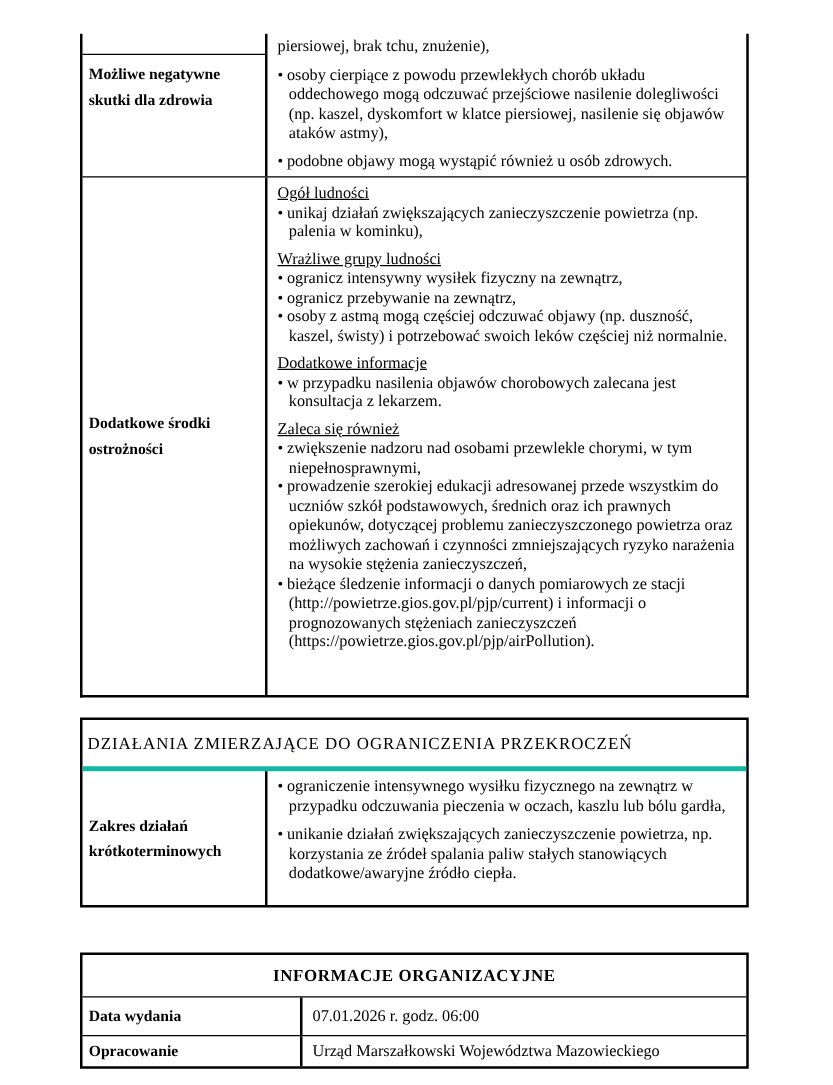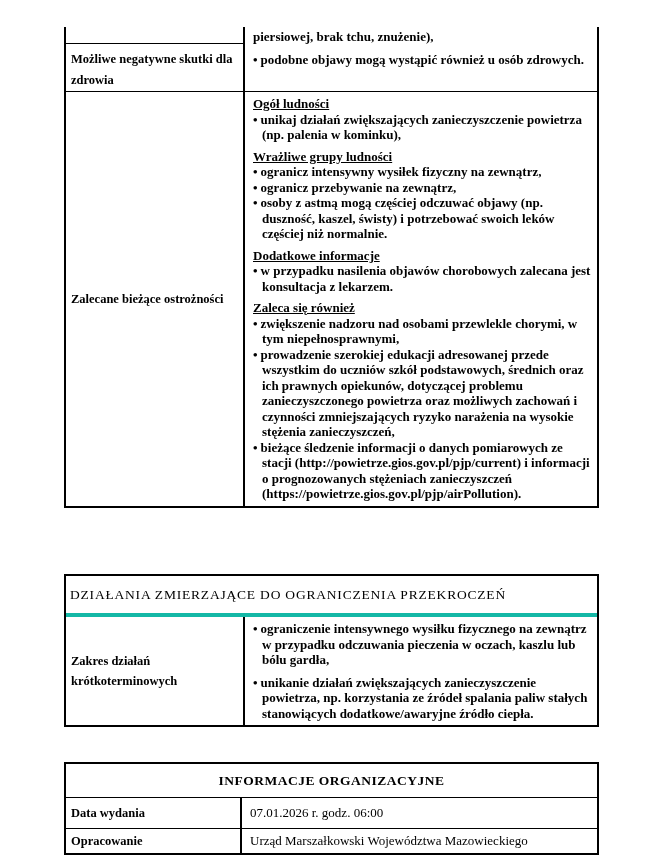--- a/index.html
+++ b/index.html
@@ -8,30 +8,30 @@
     background:#ffffff;color:#000000;
     font-family:"Liberation Serif","DejaVu Serif",serif;
     font-size:13px;line-height:15.5px;
     -webkit-font-smoothing:antialiased;
   }
   .tbl{position:absolute;left:64px;width:535px;box-sizing:border-box;background:#fff;}
 
   
   #health-table{top:27px;border-left:2px solid #000;border-right:2px solid #000;border-bottom:2px solid #000;}
   .t1-row1{display:flex;border-bottom:1px solid #000;}
-  .t1-left{width:177px;flex:none;box-sizing:border-box;}
+  .t1-left{width:146px;flex:none;box-sizing:border-box;}
   .t1-right{flex:1;border-left:2px solid #000;box-sizing:border-box;padding:2px 6px 5px 8px;}
   .cont-empty{height:16px;border-bottom:1px solid #000;}
   .row-label{font-weight:bold;font-size:12.5px;line-height:21px;padding:5px 2px 0 5px;}
   .t1-row2{display:flex;min-height:414px;}
   .t1-row2 .t1-left{display:flex;align-items:center;}
   .t1-row2 .row-label{padding-top:0;}
   .t1-row2 .t1-right{padding:4px 6px 4px 8px;}
 
-  p{margin:0;font-weight:bold;}
+  p{margin:0;}
   .para{margin-top:7px;}
   .bullet{padding-left:9px;text-indent:-9px;}
   .b{margin-right:3px;}
   .section{margin-top:6px;}
   .section:first-child{margin-top:0;}
   .sec-heading{text-decoration:underline;}
 
   
   #actions-table{top:574px;border:2px solid #000;}
   .t2-header{border-bottom:4px solid #14b8a6;font-weight:normal;padding:9px 4px 8px;}
@@ -58,27 +58,28 @@
 
 <div class="tbl" id="health-table">
 
   <div class="t1-row1">
     <div class="t1-left">
       <div class="cont-empty"></div>
       <div class="row-label">Możliwe negatywne skutki dla zdrowia</div>
     </div>
     <div class="t1-right">
       <p>piersiowej, brak tchu, znużenie),</p>
+      <p class="bullet para"><span class="b">•</span><span>osoby cierpiące z powodu przewlekłych chorób układu oddechowego mogą odczuwać przejściowe nasilenie dolegliwości (np. kaszel, dyskomfort w klatce piersiowej, nasilenie się objawów ataków astmy),</span></p>
       <p class="bullet para"><span class="b">•</span><span>podobne objawy mogą wystąpić również u osób zdrowych.</span></p>
     </div>
   </div>
 
   <div class="t1-row2">
     <div class="t1-left">
-      <div class="row-label">Zalecane bieżące ostrożności</div>
+      <div class="row-label">Dodatkowe środki ostrożności</div>
     </div>
     <div class="t1-right">
 
       <div class="section">
         <p class="sec-heading">Ogół ludności</p>
         <p class="bullet"><span class="b">•</span><span>unikaj działań zwiększających zanieczyszczenie powietrza (np. palenia w kominku),</span></p>
       </div>
 
       <div class="section">
         <p class="sec-heading">Wrażliwe grupy ludności</p>

